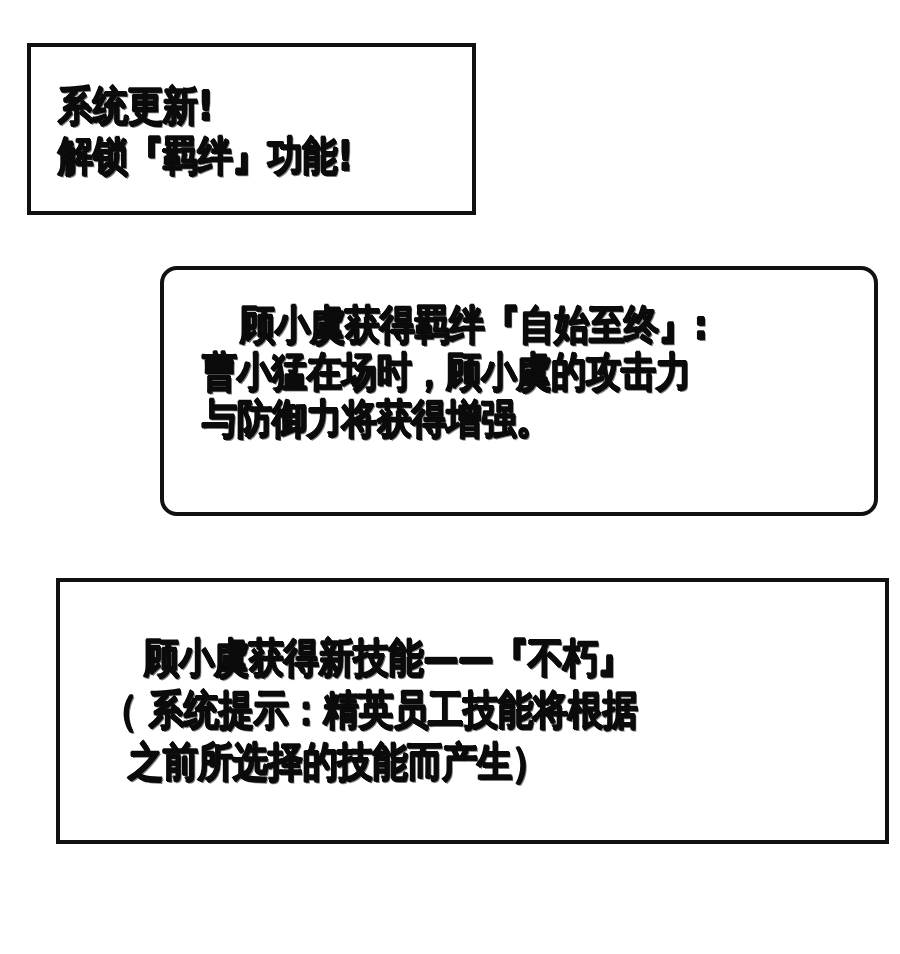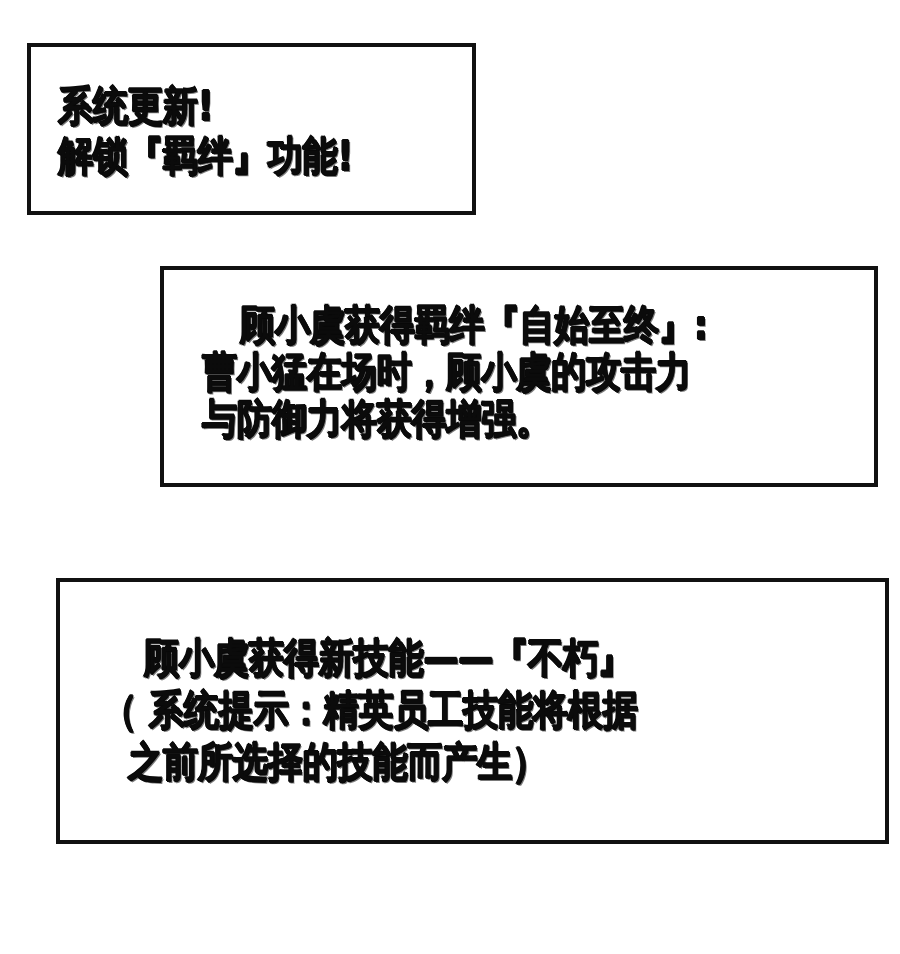--- a/index.html
+++ b/index.html
@@ -65,21 +65,22 @@
   #panel-update .line {
     font-size: 41px;
     line-height: 50px;
   }
 
   
   #panel-bond {
     left: 160px;
     top: 266px;
     width: 718px;
-    height: 221px;
+    height: 250px;
+    border-radius: 17px;
   }
   #panel-bond .panel-inner { top: 32px; left: 38px; }
   #panel-bond .line {
     font-size: 41px;
     line-height: 47px;
   }
   #panel-bond .line.l1 { margin-left: 38px; }
 
   
   #panel-skill {

